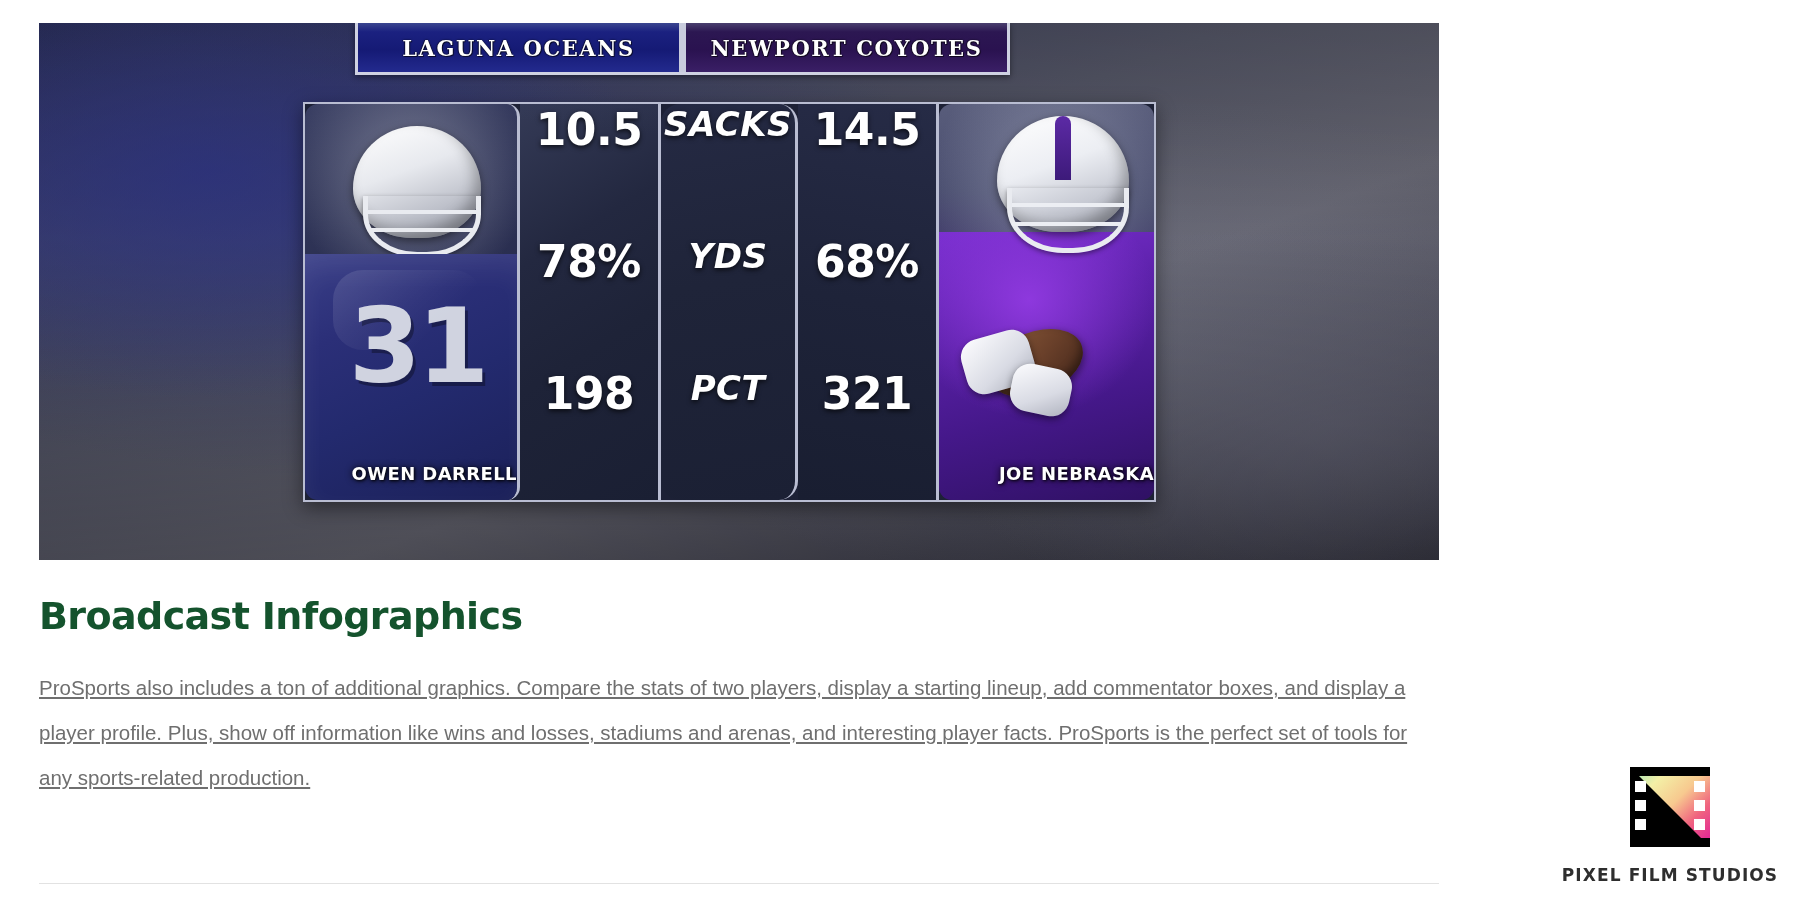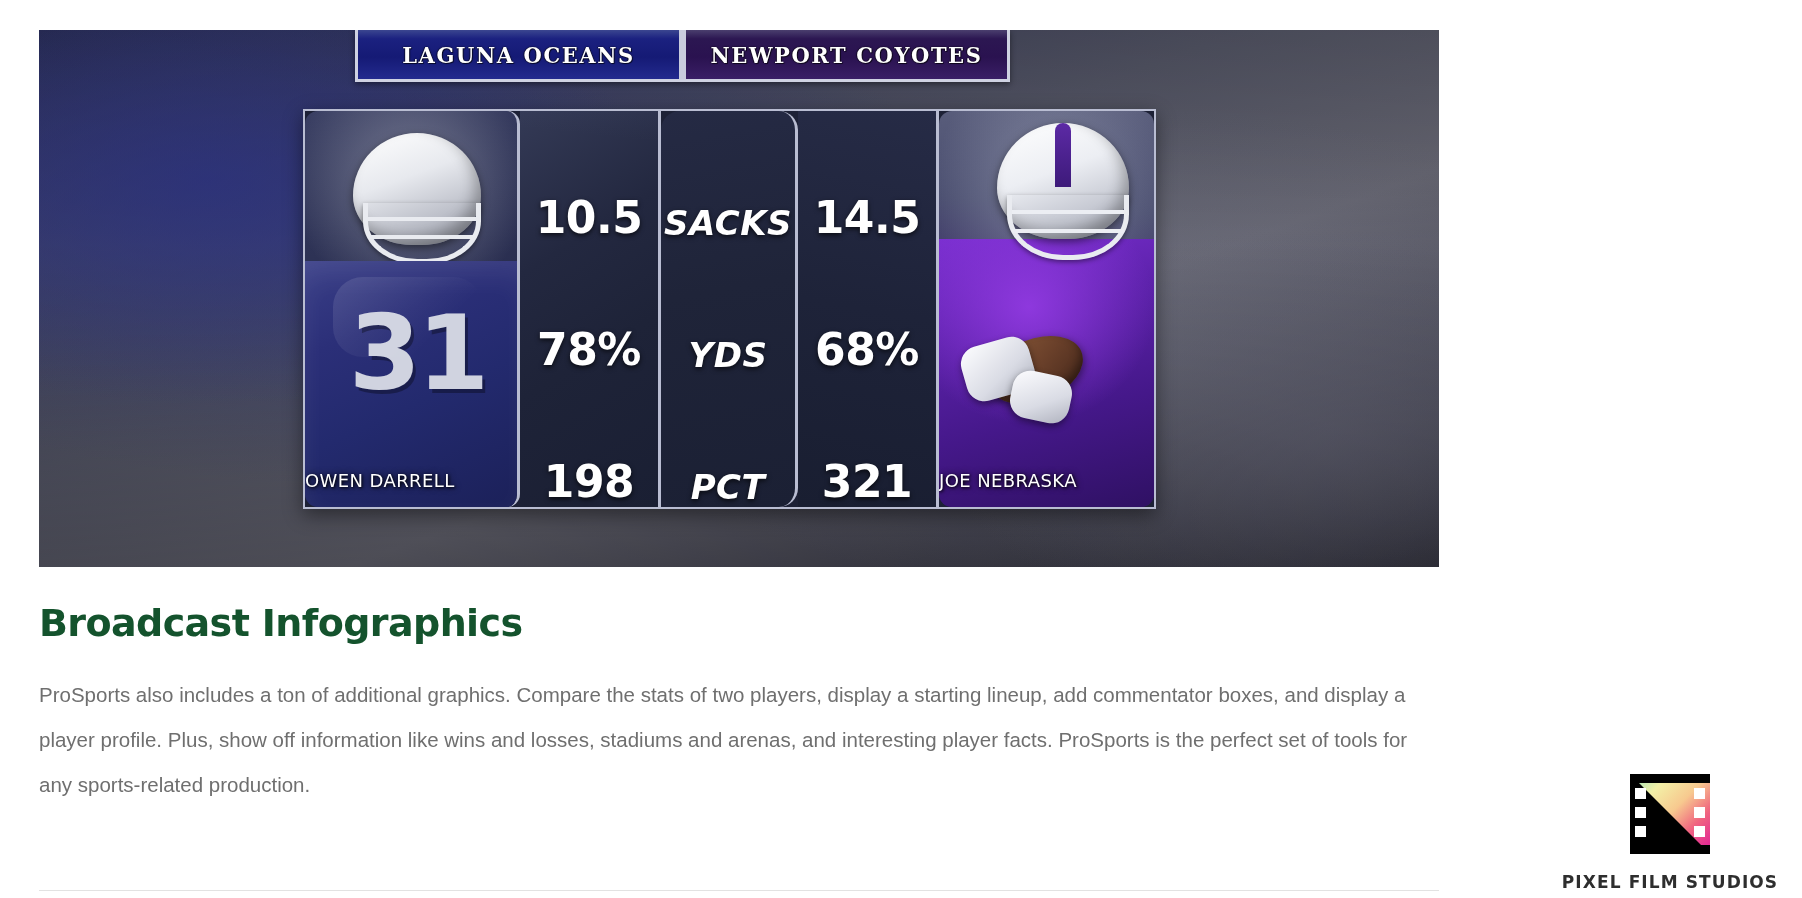--- a/index.html
+++ b/index.html
@@ -11,21 +11,21 @@
     width: 1802px;
     height: 898px;
     overflow: hidden;
     font-family: "Liberation Sans", sans-serif;
     position: relative;
   }
 
   
   .page {
     position: absolute;
-    left: 0; top: 12px;
+    left: 0; top: 5px;
     width: 1802px;
     height: 730px;
   }
 
   .hero {
     position: absolute;
     left: 39px;
     top: 18px;
     width: 1400px;
     height: 537px;
@@ -257,23 +257,23 @@
     z-index: 3;
   }
   .glove-a { left: 24px;  top: 230px; transform: rotate(-16deg); }
   .glove-b { left: 72px;  top: 262px; transform: rotate(12deg); width: 60px; height: 48px;}
 
   
   .name-plate {
     position: absolute;
     left: 0; right: 0;
     bottom: 16px;
-    text-align: left;
+    text-align: right;
     font-family: "DejaVu Sans", sans-serif;
-    font-weight: normal;
+    font-weight: bold;
     font-size: 18px;
     letter-spacing: 0.4px;
     color: #ffffff;
     text-shadow: 1px 1px 3px rgba(0,0,0,0.95), 0 0 7px rgba(0,0,0,0.85);
     z-index: 9;
     white-space: nowrap;
   }
 
   
   .col-inner {
@@ -298,21 +298,21 @@
   .stat-col-bg-b {
     background: linear-gradient(170deg, #252a44 0%, #1f2439 45%, #1b2034 100%);
   }
   .stat-col-bg-c {
     background: linear-gradient(190deg, #262b46 0%, #1e2339 50%, #191e31 100%);
   }
 
   .cell {
     height: 33.3333%;
     display: flex;
-    align-items: flex-end;
+    align-items: flex-start;
     justify-content: center;
     width: 100%;
     position: relative;
     z-index: 2;
   }
   .stat-value {
     font-family: "DejaVu Sans", sans-serif;
     font-weight: bold;
     font-size: 44px;
     color: #ffffff;
@@ -345,20 +345,21 @@
     color: #14532d;
     margin: 12px 0 26px 0;
   }
   .article-body {
     font-family: "Liberation Sans", sans-serif;
     font-size: 20.5px;
     line-height: 45px;
     color: #6f6f6f;
     margin: 0;
     max-width: 1390px;
+    text-decoration: underline;
   }
 
   .divider {
     position: absolute;
     left: 39px;
     top: 878px;
     width: 1400px;
     height: 1px;
     background: #e2e2e2;
   }

